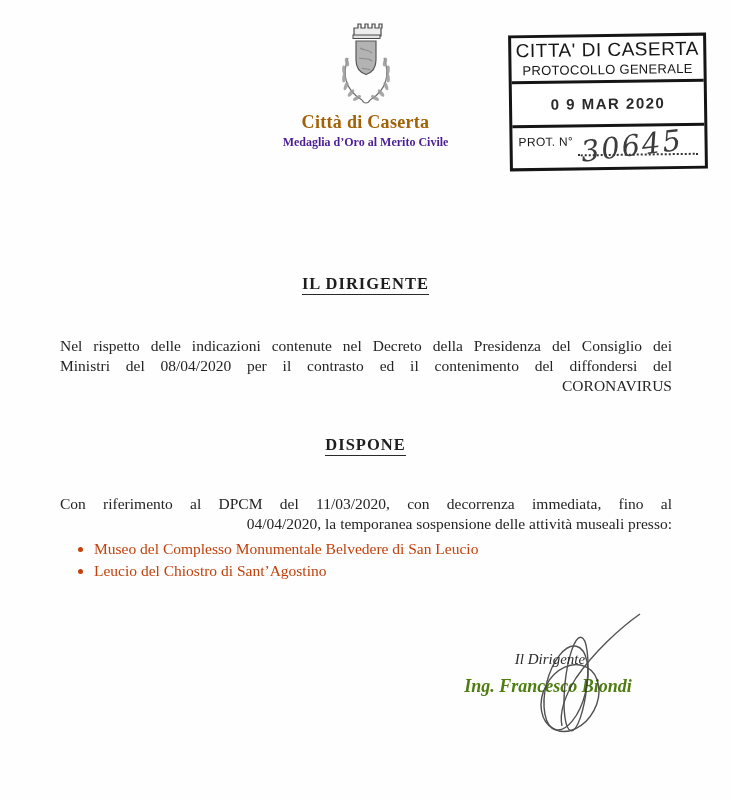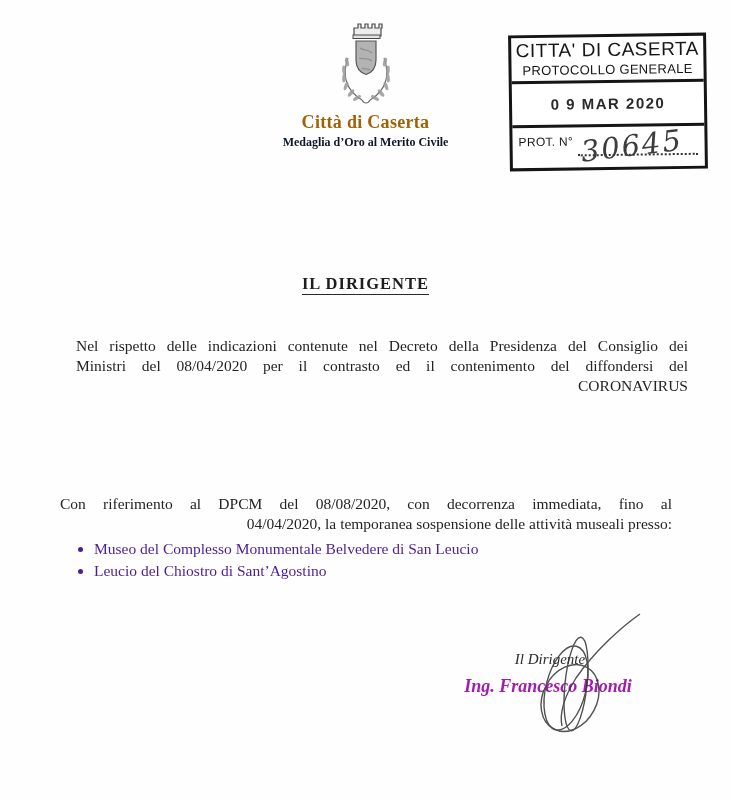--- a/index.html
+++ b/index.html
@@ -27,21 +27,21 @@
     margin-top: 6px;
     font-size: 18px;
     font-weight: bold;
     color: #a16207;
     letter-spacing: 0.3px;
   }
   .city-subtitle {
     margin-top: 2px;
     font-size: 12px;
     font-weight: bold;
-    color: #0f172a;
+    color: #4c1d95;
   }
 
   
   .stamp {
     position: absolute;
     left: 509px;
     top: 34px;
     width: 198px;
     border: 3px solid #151515;
     transform: rotate(-0.8deg);
@@ -115,31 +115,31 @@
   .h-dispone  { top: 435px; }
 
   .para {
     position: absolute;
     left: 60px;
     width: 612px;
     font-size: 15.5px;
     line-height: 20px;
     color: #242424;
   }
-  .para-1 { top: 336px; margin-left: 16px; }
+  .para-1 { top: 336px; }
   .para-2 { top: 494px; }
   .jline { text-align: justify; text-align-last: justify; }
   .lline { text-align: right; }
 
   .museum-list {
     list-style: disc;
     margin-top: 5px;
     padding-left: 34px;
   }
-  .museum-list li { margin-bottom: 2px; color: #4c1d95; }
+  .museum-list li { margin-bottom: 2px; color: #c2410c; }
 
   
   .sig-role {
     position: absolute;
     left: 430px;
     top: 651px;
     width: 240px;
     text-align: center;
     font-style: italic;
     font-size: 15px;
@@ -147,21 +147,21 @@
   }
   .sig-name {
     position: absolute;
     left: 408px;
     top: 676px;
     width: 280px;
     text-align: center;
     font-style: italic;
     font-weight: bold;
     font-size: 18px;
-    color: #a21caf;
+    color: #4d7c0f;
   }
   .sig-scribble {
     position: absolute;
     left: 518px;
     top: 610px;
     pointer-events: none;
   }
 </style>
 </head>
 <body>
@@ -217,23 +217,26 @@
   <div class="heading h-dirigente">
     <span>IL DIRIGENTE</span>
   </div>
 
   <div class="para para-1">
     <div class="jline">Nel rispetto delle indicazioni contenute nel Decreto della Presidenza del Consiglio dei</div>
     <div class="jline">Ministri del 08/04/2020 per il contrasto ed il contenimento del diffondersi del</div>
     <div class="lline">CORONAVIRUS</div>
   </div>
 
+  <div class="heading h-dispone">
+    <span>DISPONE</span>
+  </div>
 
   <div class="para para-2">
-    <div class="jline">Con riferimento al DPCM del 08/08/2020, con decorrenza immediata, fino al</div>
+    <div class="jline">Con riferimento al DPCM del 11/03/2020, con decorrenza immediata, fino al</div>
     <div class="lline">04/04/2020, la temporanea sospensione delle attività museali presso:</div>
     <ul class="museum-list">
       <li>Museo del Complesso Monumentale Belvedere di San Leucio</li>
       <li>Leucio del Chiostro di Sant’Agostino</li>
     </ul>
   </div>
 
   <div class="sig-role">Il Dirigente</div>
   <div class="sig-name">Ing. Francesco Biondi</div>
   <svg class="sig-scribble" width="125" height="130" viewBox="0 0 125 130">

